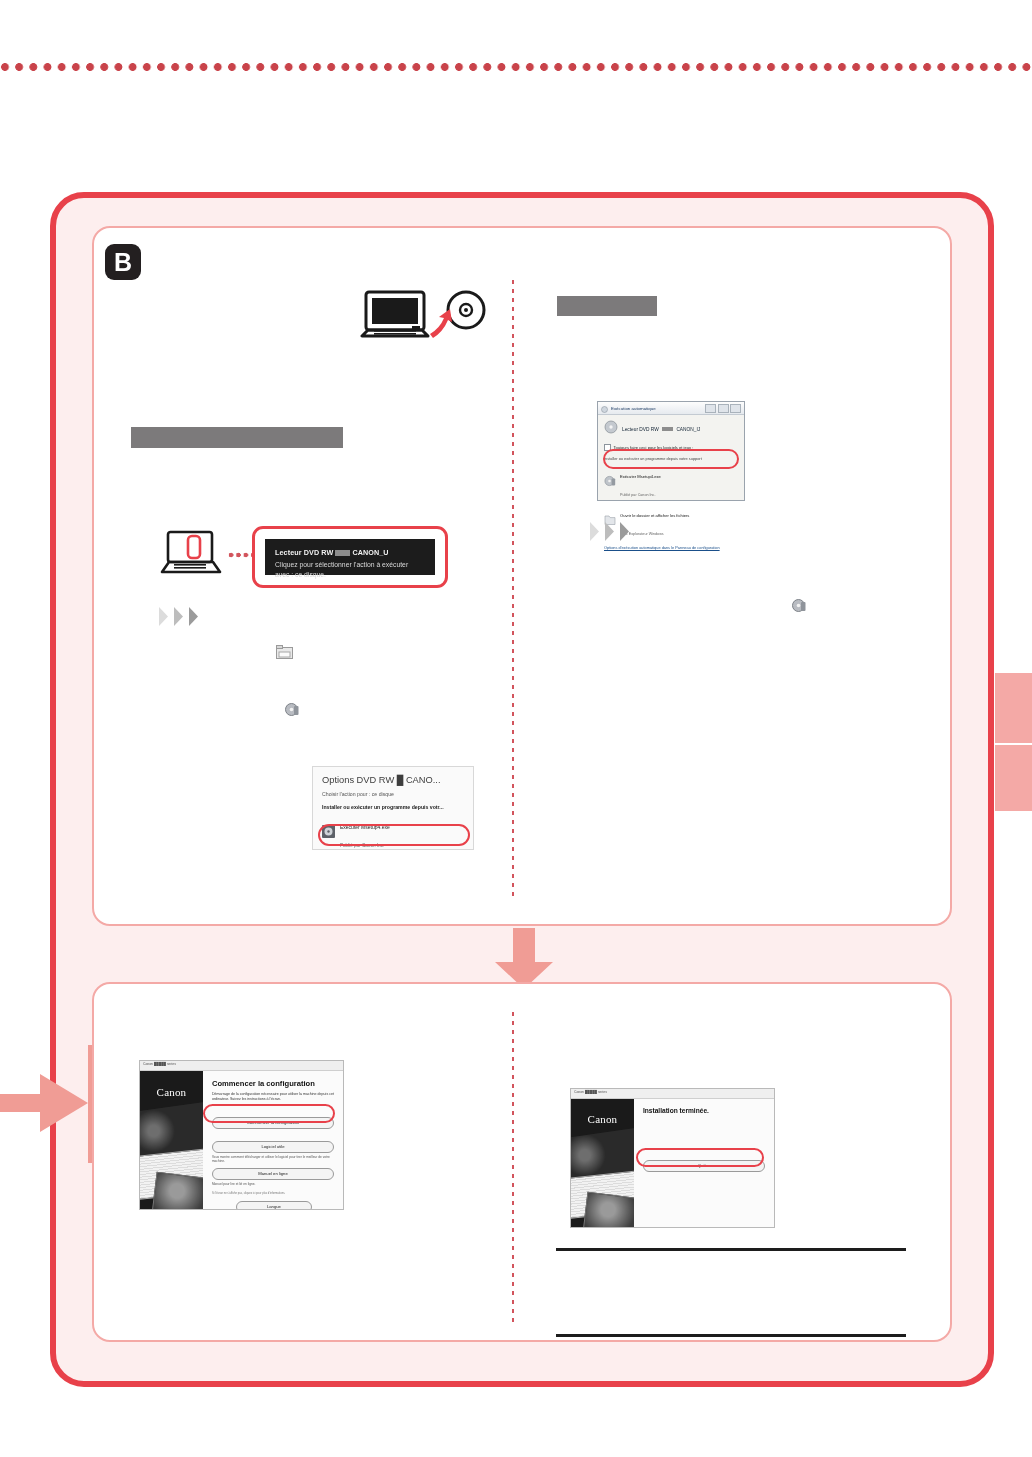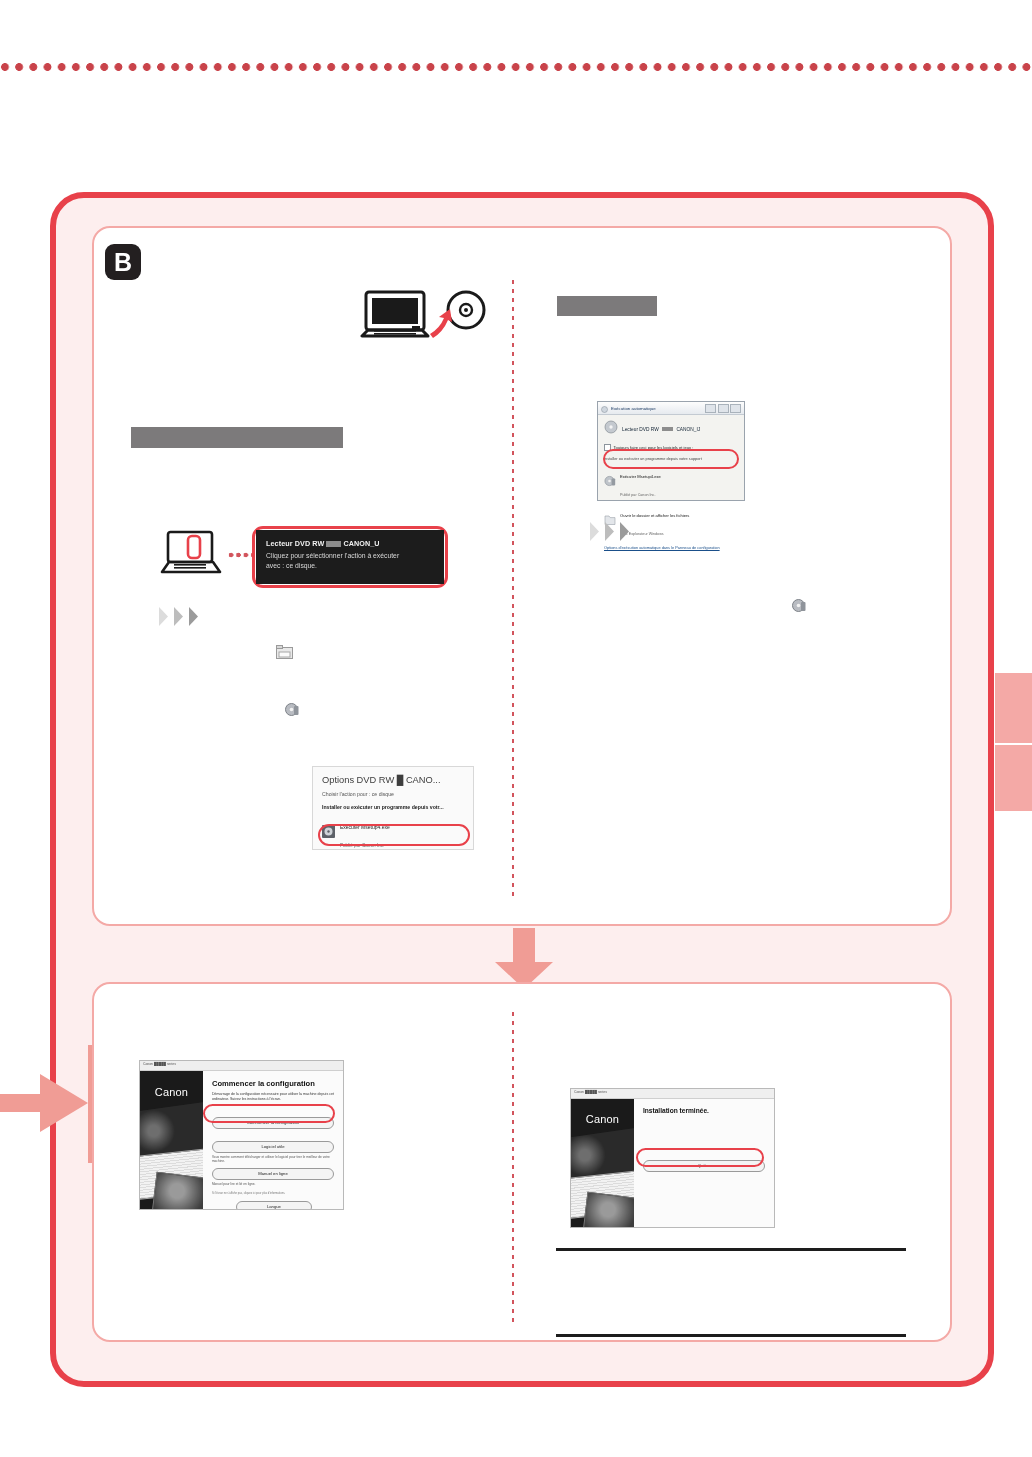--- a/index.html
+++ b/index.html
@@ -57,21 +57,21 @@
   #illus-laptop-disc{left:360px;top:290px;width:130px;height:62px;}
   #illus-laptop-slot{left:160px;top:530px;width:62px;height:50px;}
 
   
   #connector{left:228px;top:552px;width:36px;height:6px;
     background-image:radial-gradient(circle at 3px 3px,#d2545c 2.1px,rgba(0,0,0,0) 2.6px);
     background-size:7.4px 6px;background-repeat:repeat-x;}
 
   
   #toast-wrap{left:252px;top:526px;width:196px;height:62px;
-    border:3px solid #e8414a;border-radius:11px;background:#fff;box-sizing:border-box;padding:1px;}
+    border:3px solid #e8414a;border-radius:11px;background:#fff;box-sizing:border-box;padding:10px;}
   #toast{width:100%;height:100%;background:#1c1c1c;box-sizing:border-box;
          padding:9px 10px;color:#f2f2f2;}
   #toast .t1{font-size:7.2px;font-weight:bold;letter-spacing:.1px;white-space:nowrap;}
   #toast .t2{font-size:6.8px;margin-top:3px;line-height:1.45;color:#d8d8d8;}
   .redact-inline{display:inline-block;width:15px;height:6px;background:#8d8d8d;
                  vertical-align:middle;margin:0 2px;}
 
   
   #flyout{left:312px;top:766px;width:162px;height:84px;background:#fafafa;
           border:1px solid #d8d8d8;box-sizing:border-box;padding:8px 9px;}
@@ -111,21 +111,21 @@
   #icon-setup-left{left:285px;top:702px;width:15px;height:15px;}
   #icon-setup-right{left:792px;top:598px;width:15px;height:15px;}
 
   
   .shot{background:#ffffff;border:1px solid #b9b9b9;box-sizing:border-box;overflow:hidden;}
   .shot-bar{height:7px;background:#efefef;border-bottom:1px solid #cfcfcf;
             font-size:3.4px;color:#555;padding:1px 3px;white-space:nowrap;}
   .shot-body{display:flex;height:calc(100% - 8px);}
   .shot-left{width:31%;background:#1a1a1a;position:relative;overflow:hidden;}
   .shot-left .brand{position:absolute;left:0;right:0;top:11%;text-align:center;color:#fff;
-                    font-family:Liberation Sans, sans-serif;font-size:11px;letter-spacing:.2px;}
+                    font-family:Liberation Serif, serif;font-size:11px;letter-spacing:.2px;}
   .photo-a{position:absolute;left:-12%;top:26%;width:124%;height:34%;
            background:radial-gradient(circle at 28% 45%,#6e6e6e 0 9%,#2a2a2a 34%),
                       radial-gradient(circle at 62% 62%,#808080 0 7%,#222 30%),#141414;
            transform:rotate(-8deg);}
   .photo-b{position:absolute;left:-6%;top:58%;width:116%;height:30%;
            background:repeating-linear-gradient(0deg,#dcdcdc 0 1px,#f2f2f2 1px 2.6px);
            transform:rotate(-6deg);border:1px solid #aaa;}
   .photo-c{position:absolute;left:22%;top:74%;width:86%;height:28%;
            background:radial-gradient(circle at 40% 40%,#9a9a9a 0 18%,#3d3d3d 70%),#2c2c2c;
            transform:rotate(7deg);border:1px solid #777;}

